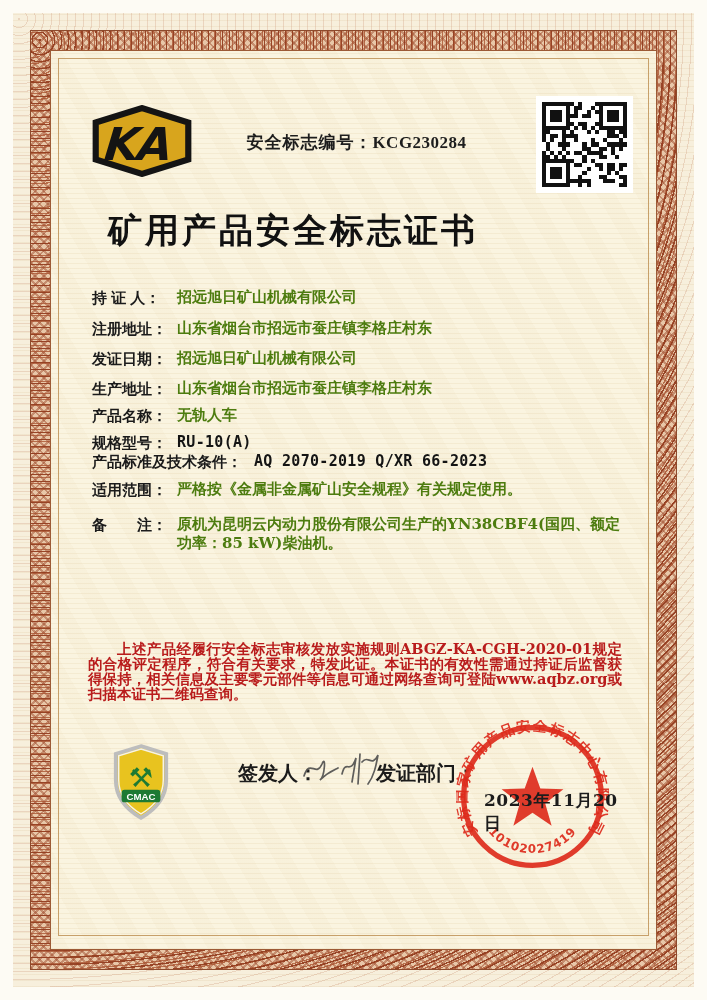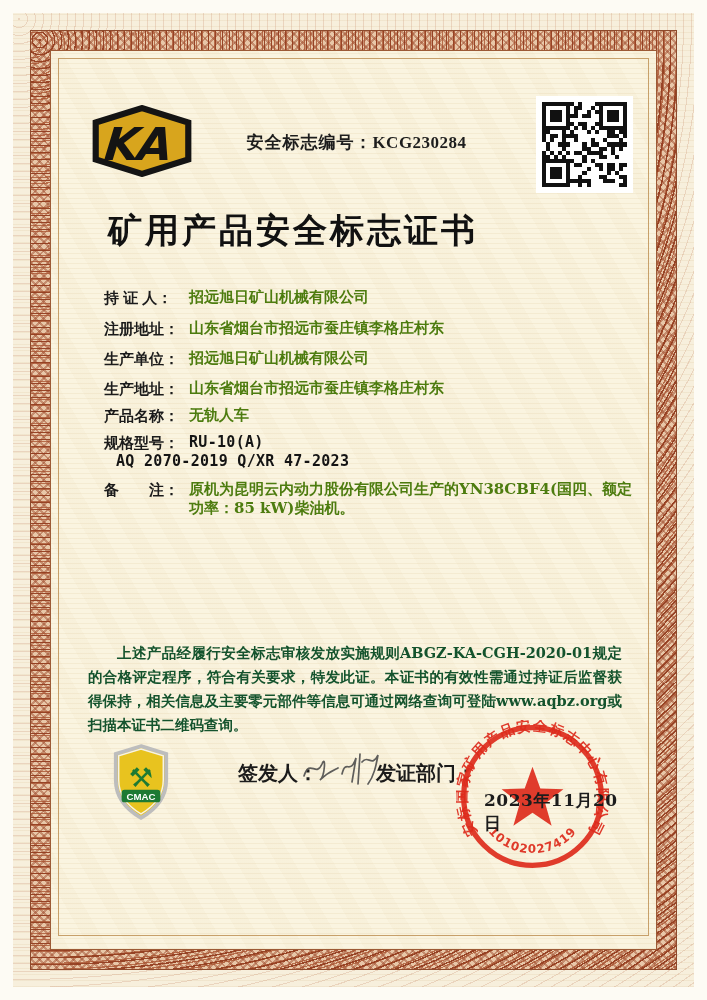--- a/index.html
+++ b/index.html
@@ -59,40 +59,40 @@
   .qr-box { left:536px; top:96px; width:97px; height:97px; background:#ffffff; padding:6px; }
   .qr-box svg { width:100%; height:100%; display:block; }
 
   .cert-title {
     left:0; top:208px; width:586px; text-align:center;
     font-family:"DejaVu Serif", serif; font-weight:800;
     font-size:34px; color:#111111; letter-spacing:3px;
   }
 
   
-  .fields { left:104px; top:288px; width:545px; font-size:15px; color:#1a1a1a; }
+  .fields { left:92px; top:288px; width:545px; font-size:15px; color:#1a1a1a; }
   .row { line-height:19px; display:flex; align-items:flex-start; }
   .row .lbl {
     flex:0 0 85px; font-weight:700; color:#1b1b1b;
     font-family:"Liberation Sans", sans-serif; white-space:nowrap;
   }
   .lbl-wide { font-weight:700; white-space:nowrap; }
   .v-kai { font-family:"DejaVu Serif", serif; font-weight:600; color:#4d7c0f; }
   .v-num { font-family:"DejaVu Sans Mono", monospace; font-weight:700; color:#141414; letter-spacing:0.3px; }
   .mb12{margin-bottom:12px}.mb11{margin-bottom:11px}.mb8{margin-bottom:8px}
   .mb10{}.mb9{margin-bottom:9px}.mb16{margin-bottom:16px}.mb13{margin-bottom:13px}
   .r-dates .dv1 { flex:0 0 157px; }
   .r-dates .lbl2 { flex:0 0 90px; font-weight:700; white-space:nowrap; }
   .r-remark .rv { width:455px; }
 
   
   .statement {
     left:88px; top:641px; width:534px;
     font-family:"DejaVu Serif", serif; font-weight:600;
-    font-size:14.5px; line-height:24px; color:#14532d;
+    font-size:14.5px; line-height:15px; color:#b91c1c;
     text-indent:2em; text-align:justify;
   }
 
   
   .cmac-badge { left:110px; top:742px; width:62px; height:80px; }
   .signer-label, .dept-label {
     font-size:20px; font-weight:700; color:#1b1b1b; line-height:19px;
   }
   .signer-label { left:238px; top:764px; }
   .dept-label { left:376px; top:764px; }
@@ -355,37 +355,42 @@
   <div class="abs fields">
     <div class="row mb12">
       <span class="lbl">持 证 人：</span>
       <span class="v-kai">招远旭日矿山机械有限公司</span>
     </div>
     <div class="row mb11">
       <span class="lbl">注册地址：</span>
       <span class="v-kai">山东省烟台市招远市蚕庄镇李格庄村东</span>
     </div>
     <div class="row mb11">
-      <span class="lbl">生产单位：</span>
+      <span class="lbl">发证日期：</span>
       <span class="v-kai">招远旭日矿山机械有限公司</span>
     </div>
     <div class="row mb8">
       <span class="lbl">生产地址：</span>
       <span class="v-kai">山东省烟台市招远市蚕庄镇李格庄村东</span>
     </div>
     <div class="row mb8">
       <span class="lbl">产品名称：</span>
       <span class="v-kai">无轨人车</span>
     </div>
     <div class="row mb10">
       <span class="lbl">规格型号：</span>
       <span class="v-num">RU-10(A)</span>
     </div>
     <div class="row mb9">
-      <span class="v-num" style="margin-left:12px">AQ 2070-2019 Q/XR 47-2023</span>
+      <span class="lbl-wide">产品标准及技术条件：</span>
+      <span class="v-num" style="margin-left:12px">AQ 2070-2019 Q/XR 66-2023</span>
+    </div>
+    <div class="row mb16">
+      <span class="lbl">适用范围：</span>
+      <span class="v-kai">严格按《金属非金属矿山安全规程》有关规定使用。</span>
     </div>
     <div class="row r-remark">
       <span class="lbl">备　　注：</span>
       <span class="v-kai rv">原机为昆明云内动力股份有限公司生产的YN38CBF4(国四、额定功率：85 kW)柴油机。</span>
     </div>
   </div>
 
   <div class="abs statement">上述产品经履行安全标志审核发放实施规则ABGZ-KA-CGH-2020-01规定的合格评定程序，符合有关要求，特发此证。本证书的有效性需通过持证后监督获得保持，相关信息及主要零元部件等信息可通过网络查询可登陆www.aqbz.org或扫描本证书二维码查询。</div>
 
   <svg class="abs cmac-badge" viewBox="0 0 64 80">

